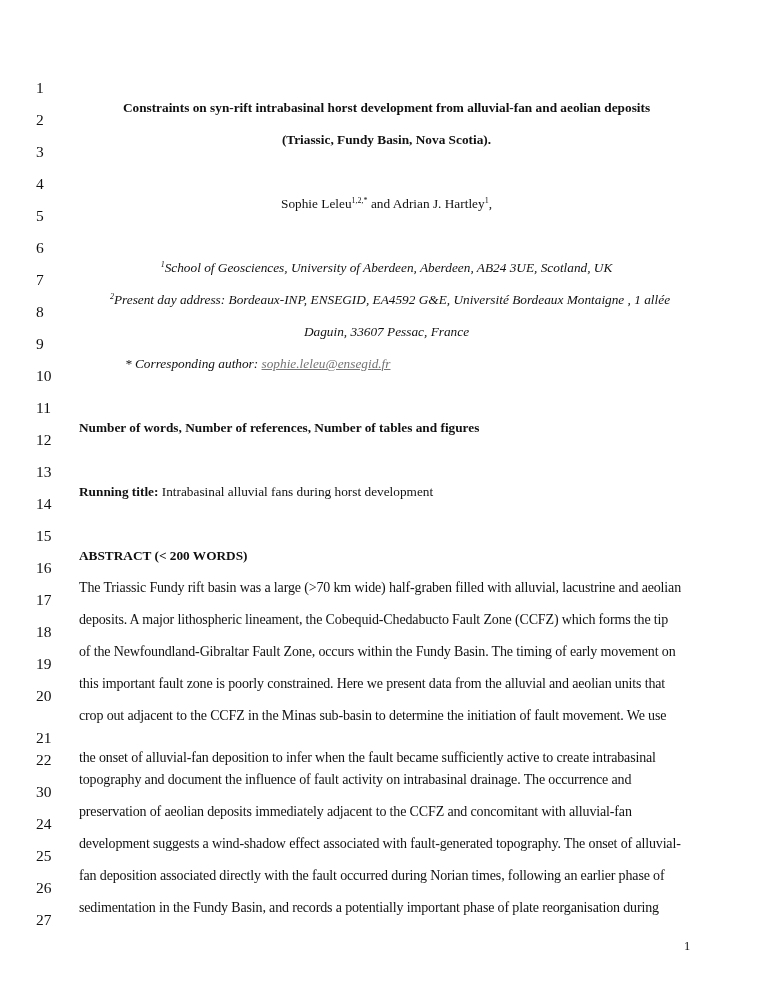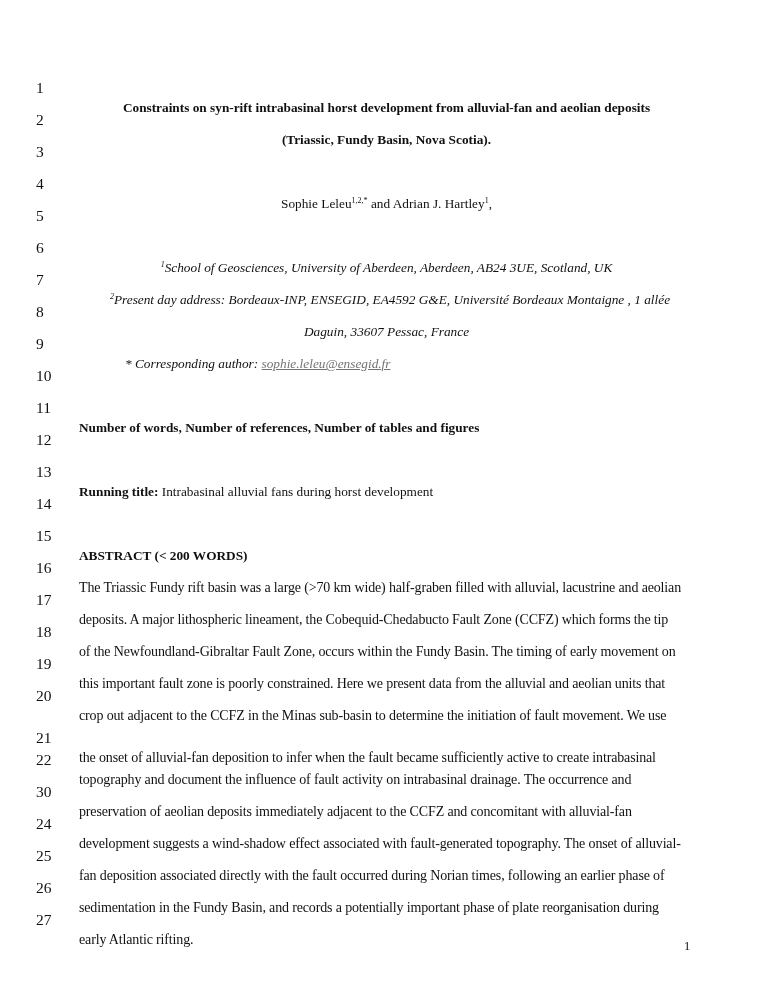--- a/index.html
+++ b/index.html
@@ -141,17 +141,16 @@
   <div class="ln" style="top:846px">
     <span class="num">25</span>
     <span class="txt abs-text">fan deposition associated directly with the fault occurred during Norian times, following an earlier phase of</span>
   </div>
   <div class="ln" style="top:878px">
     <span class="num">26</span>
     <span class="txt abs-text">sedimentation in the Fundy Basin, and records a potentially important phase of plate reorganisation during</span>
   </div>
   <div class="ln" style="top:910px">
     <span class="num">27</span>
-    <span class="txt abs-text">early Atlantic rifting.</span>
   </div>
 
   <div class="page-num">1</div>
 </div>
 
 </body></html>

